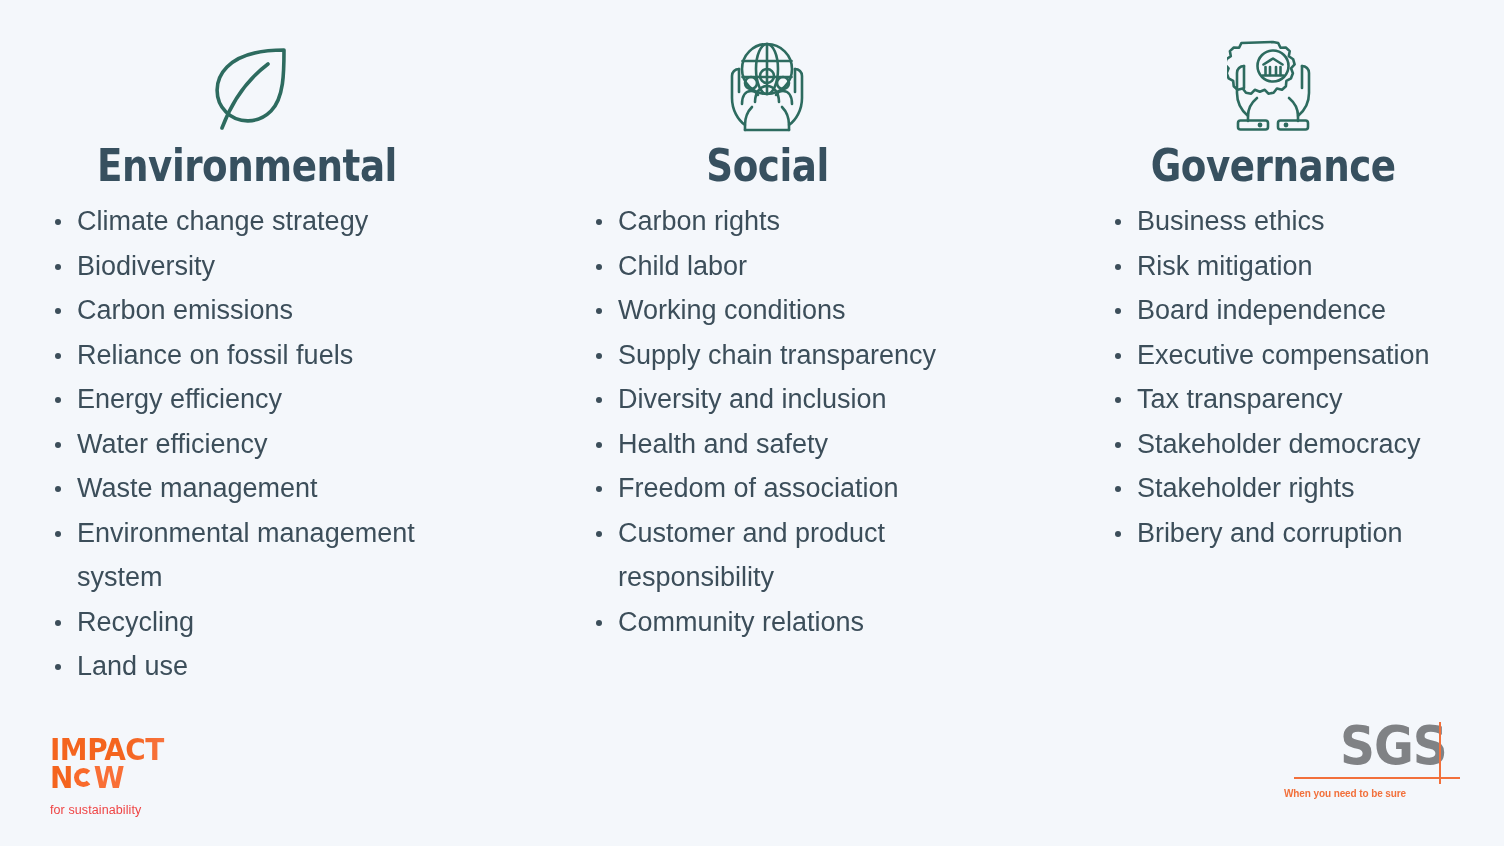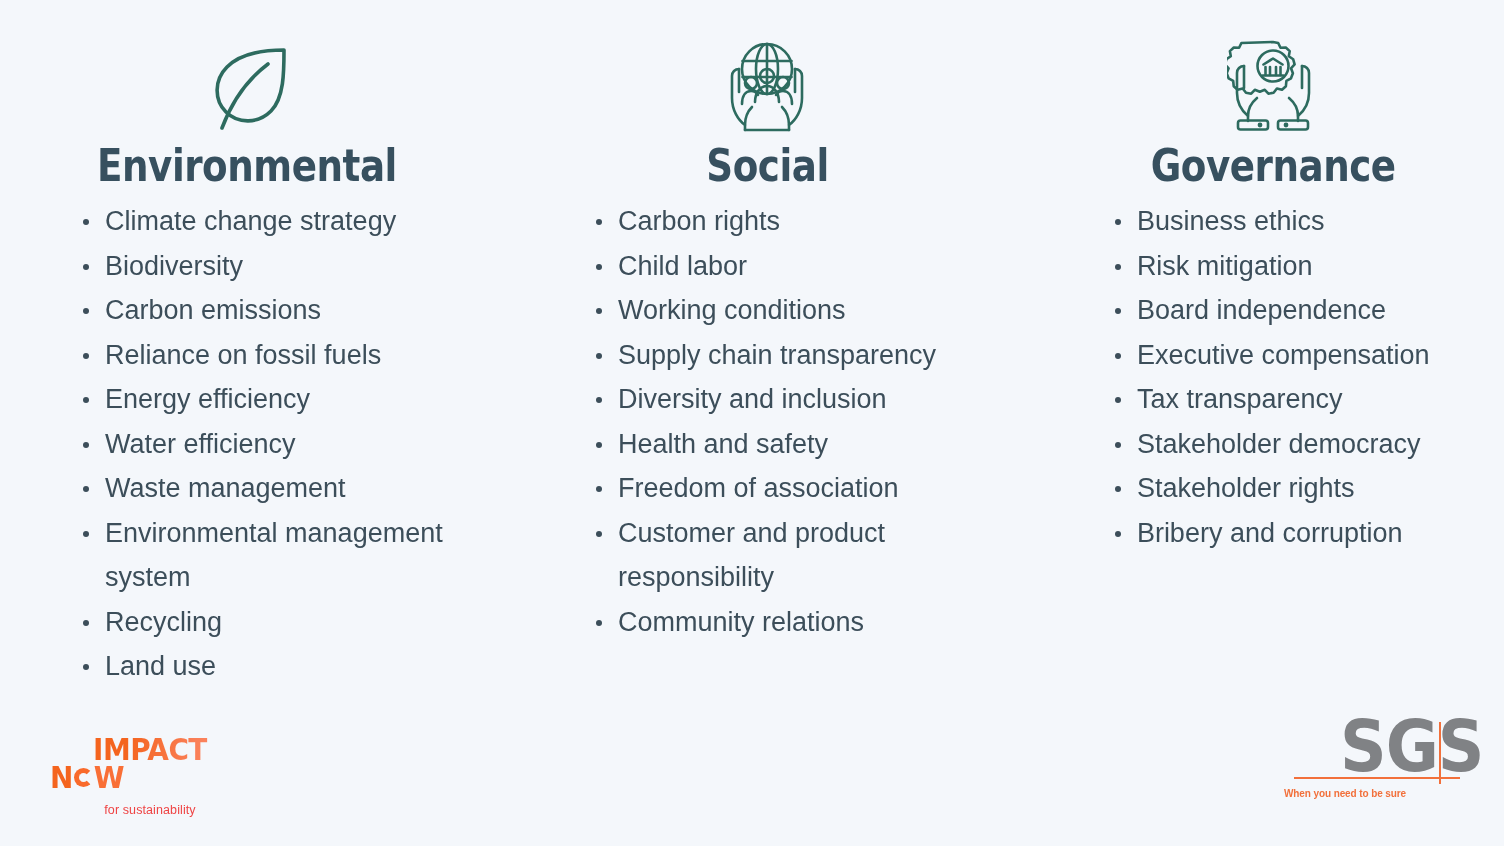--- a/index.html
+++ b/index.html
@@ -72,21 +72,21 @@
     list-style: none;
     margin: 0;
     padding: 0;
     width: 100%;
     box-sizing: border-box;
     color: #3c4e5a;
     font-size: 27px;
     line-height: 44.5px;
     font-weight: 300;
   }
-  .col-env .col-list { padding-left: 80px; padding-right: 20px; }
+  .col-env .col-list { padding-left: 52px; padding-right: 20px; }
   .col-soc .col-list { padding-left: 72px; padding-right: 20px; }
   .col-gov .col-list { padding-left: 70px; padding-right: 18px; }
 
   .col-list li {
     position: relative;
     padding-left: 25px;
     margin: 0;
   }
   .col-list li::before {
     content: "";
@@ -98,21 +98,20 @@
     border-radius: 50%;
     background: #3c4e5a;
   }
 
   
   .impact-logo {
     position: absolute;
     left: 50px;
     top: 735px;
     width: 200px;
-    text-align: center;
   }
   .impact-word {
     font-family: "DejaVu Sans Condensed", "Liberation Sans Narrow", "Liberation Sans", sans-serif;
     font-weight: 700;
     font-size: 31px;
     line-height: 28px;
     letter-spacing: -0.5px;
     background: linear-gradient(95deg, #f4641e 0%, #f4641e 38%, #fa7f57 72%, #fd8f6e 100%);
     -webkit-background-clip: text;
     background-clip: text;
@@ -165,21 +164,21 @@
     position: relative;
     width: 190px;
     height: 60px;
   }
   .sgs-text {
     position: absolute;
     left: 60px;
     top: -4px;
     font-family: "DejaVu Sans Condensed", "Liberation Sans Narrow", "Liberation Sans", sans-serif;
     font-weight: 700;
-    font-size: 72px;
+    font-size: 54px;
     line-height: 56px;
     color: #808285;
     letter-spacing: -1px;
   }
   .sgs-vline {
     position: absolute;
     left: 159px;
     top: 0px;
     width: 2px;
     height: 62px;

